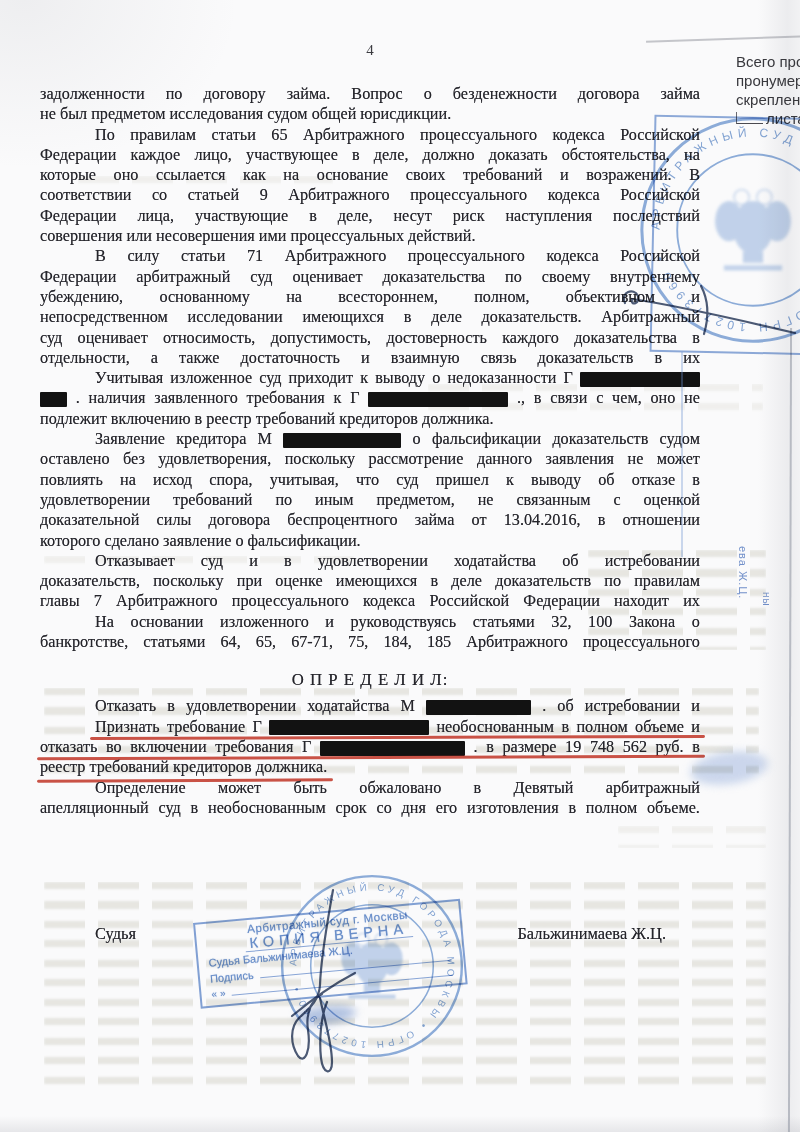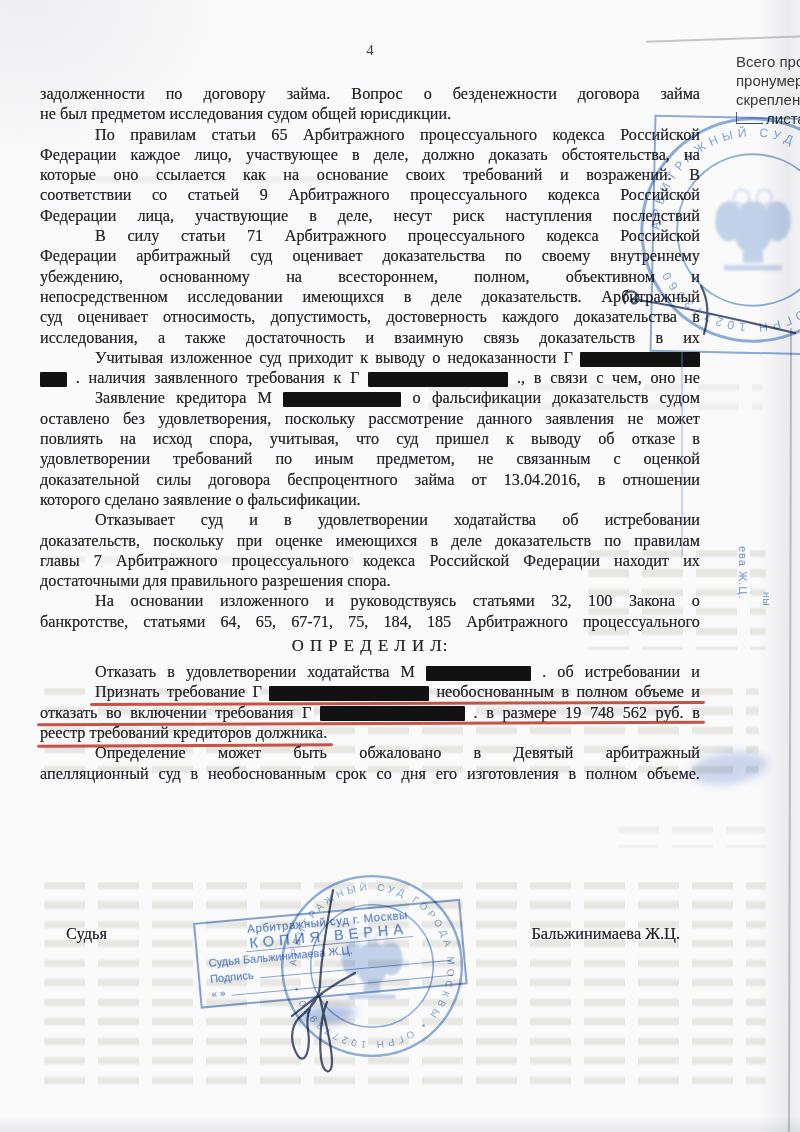--- a/index.html
+++ b/index.html
@@ -39,34 +39,34 @@
   .doc-body{position:absolute;left:40px;top:84px;width:660px;
     font-size:16.2px;line-height:20.3px;
     text-shadow:0 0 .55px rgba(35,35,45,.6);}
   .para{margin:0;}
   .line{height:20.3px;position:relative;white-space:nowrap;}
   .line.just{display:flex;justify-content:space-between;align-items:baseline;}
   .line.ind{padding-left:55px;}
   .redact{display:inline-block;height:15px;background:#121212;
     vertical-align:-2px;border-radius:1px;}
   .line.just .redact{align-self:center;transform:translateY(1px);}
-  .ruling-heading{height:24px;margin-top:4px;margin-bottom:2px;text-align:center;
+  .ruling-heading{height:24px;margin-top:18px;margin-bottom:2px;text-align:center;
     font-size:16.8px;letter-spacing:1px;}
   
   .line.u-full::after{content:"";position:absolute;left:-3px;right:-5px;bottom:-2px;
     height:3px;background:#c23a2c;border-radius:2px;opacity:.88;transform:rotate(-.2deg);}
   .line.u-full.ind::after{left:50px;}
   .u-wrap{position:relative;display:inline-block;}
   .u-wrap::after{content:"";position:absolute;left:-3px;right:-6px;bottom:-4px;
     height:3px;background:#c23a2c;border-radius:2px;opacity:.88;transform:rotate(-.25deg);}
   
   .sig-row{position:absolute;left:40px;top:924px;width:660px;display:flex;
     font-size:16.4px;text-shadow:0 0 .55px rgba(35,35,45,.6);}
-  .sig-row .judge-label{margin-left:26px;}
-  .sig-row .judge-name{margin-left:auto;margin-right:20px;}
+  .sig-row .judge-label{margin-left:55px;}
+  .sig-row .judge-name{margin-left:auto;margin-right:34px;}
   .seal{position:absolute;mix-blend-mode:multiply;opacity:.82;}
   .seal circle{fill:none;stroke:#769ed4;}
   .seal .ring-outer{stroke-width:2.4;}
   .seal .ring-inner{stroke-width:1.5;}
   .seal .ring-text{font-family:"Liberation Sans","DejaVu Sans",sans-serif;
     font-size:9.6px;letter-spacing:1.4px;fill:#6a93cd;}
   .seal .eagle{fill:#7fa5d9;opacity:.55;}
   .copy-stamp{position:absolute;left:193px;top:923px;width:268px;height:86px;
     border:2px solid rgba(98,138,205,.85);transform:rotate(-5.2deg);transform-origin:top left;
     font-family:"Liberation Sans","DejaVu Sans",sans-serif;color:#5f88c9;
@@ -186,20 +186,21 @@
           <span>Федерации</span>
           <span>лица,</span>
           <span>участвующие</span>
           <span>в</span>
           <span>деле,</span>
           <span>несут</span>
           <span>риск</span>
           <span>наступления</span>
           <span>последствий</span>
         </div>
+        <div class="line">совершения или несовершения ими процессуальных действий.</div>
       </div>
       <div class="para">
         <div class="line just ind">
           <span>В</span>
           <span>силу</span>
           <span>статьи</span>
           <span>71</span>
           <span>Арбитражного</span>
           <span>процессуального</span>
           <span>кодекса</span>
@@ -237,21 +238,21 @@
           <span>суд</span>
           <span>оценивает</span>
           <span>относимость,</span>
           <span>допустимость,</span>
           <span>достоверность</span>
           <span>каждого</span>
           <span>доказательства</span>
           <span>в</span>
         </div>
         <div class="line just">
-          <span>исследования,</span>
+          <span>отдельности,</span>
           <span>а</span>
           <span>также</span>
           <span>достаточность</span>
           <span>и</span>
           <span>взаимную</span>
           <span>связь</span>
           <span>доказательств</span>
           <span>в</span>
           <span>их</span>
         </div>
@@ -279,20 +280,21 @@
           <span>Г</span>
           <span class="redact" style="width: 140px;"></span>
           <span>.,</span>
           <span>в</span>
           <span>связи</span>
           <span>с</span>
           <span>чем,</span>
           <span>оно</span>
           <span>не</span>
         </div>
+        <div class="line">подлежит включению в реестр требований кредиторов должника.</div>
       </div>
       <div class="para">
         <div class="line just ind">
           <span>Заявление</span>
           <span>кредитора</span>
           <span>М</span>
           <span class="redact" style="width: 118px;"></span>
           <span>о</span>
           <span>фальсификации</span>
           <span>доказательств</span>
@@ -375,21 +377,20 @@
           <span>главы</span>
           <span>7</span>
           <span>Арбитражного</span>
           <span>процессуального</span>
           <span>кодекса</span>
           <span>Российской</span>
           <span>Федерации</span>
           <span>находит</span>
           <span>их</span>
         </div>
-        <div class="line">достаточными для правильного разрешения спора.</div>
       </div>
       <div class="para">
         <div class="line just ind">
           <span>На</span>
           <span>основании</span>
           <span>изложенного</span>
           <span>и</span>
           <span>руководствуясь</span>
           <span>статьями</span>
           <span>32,</span>

